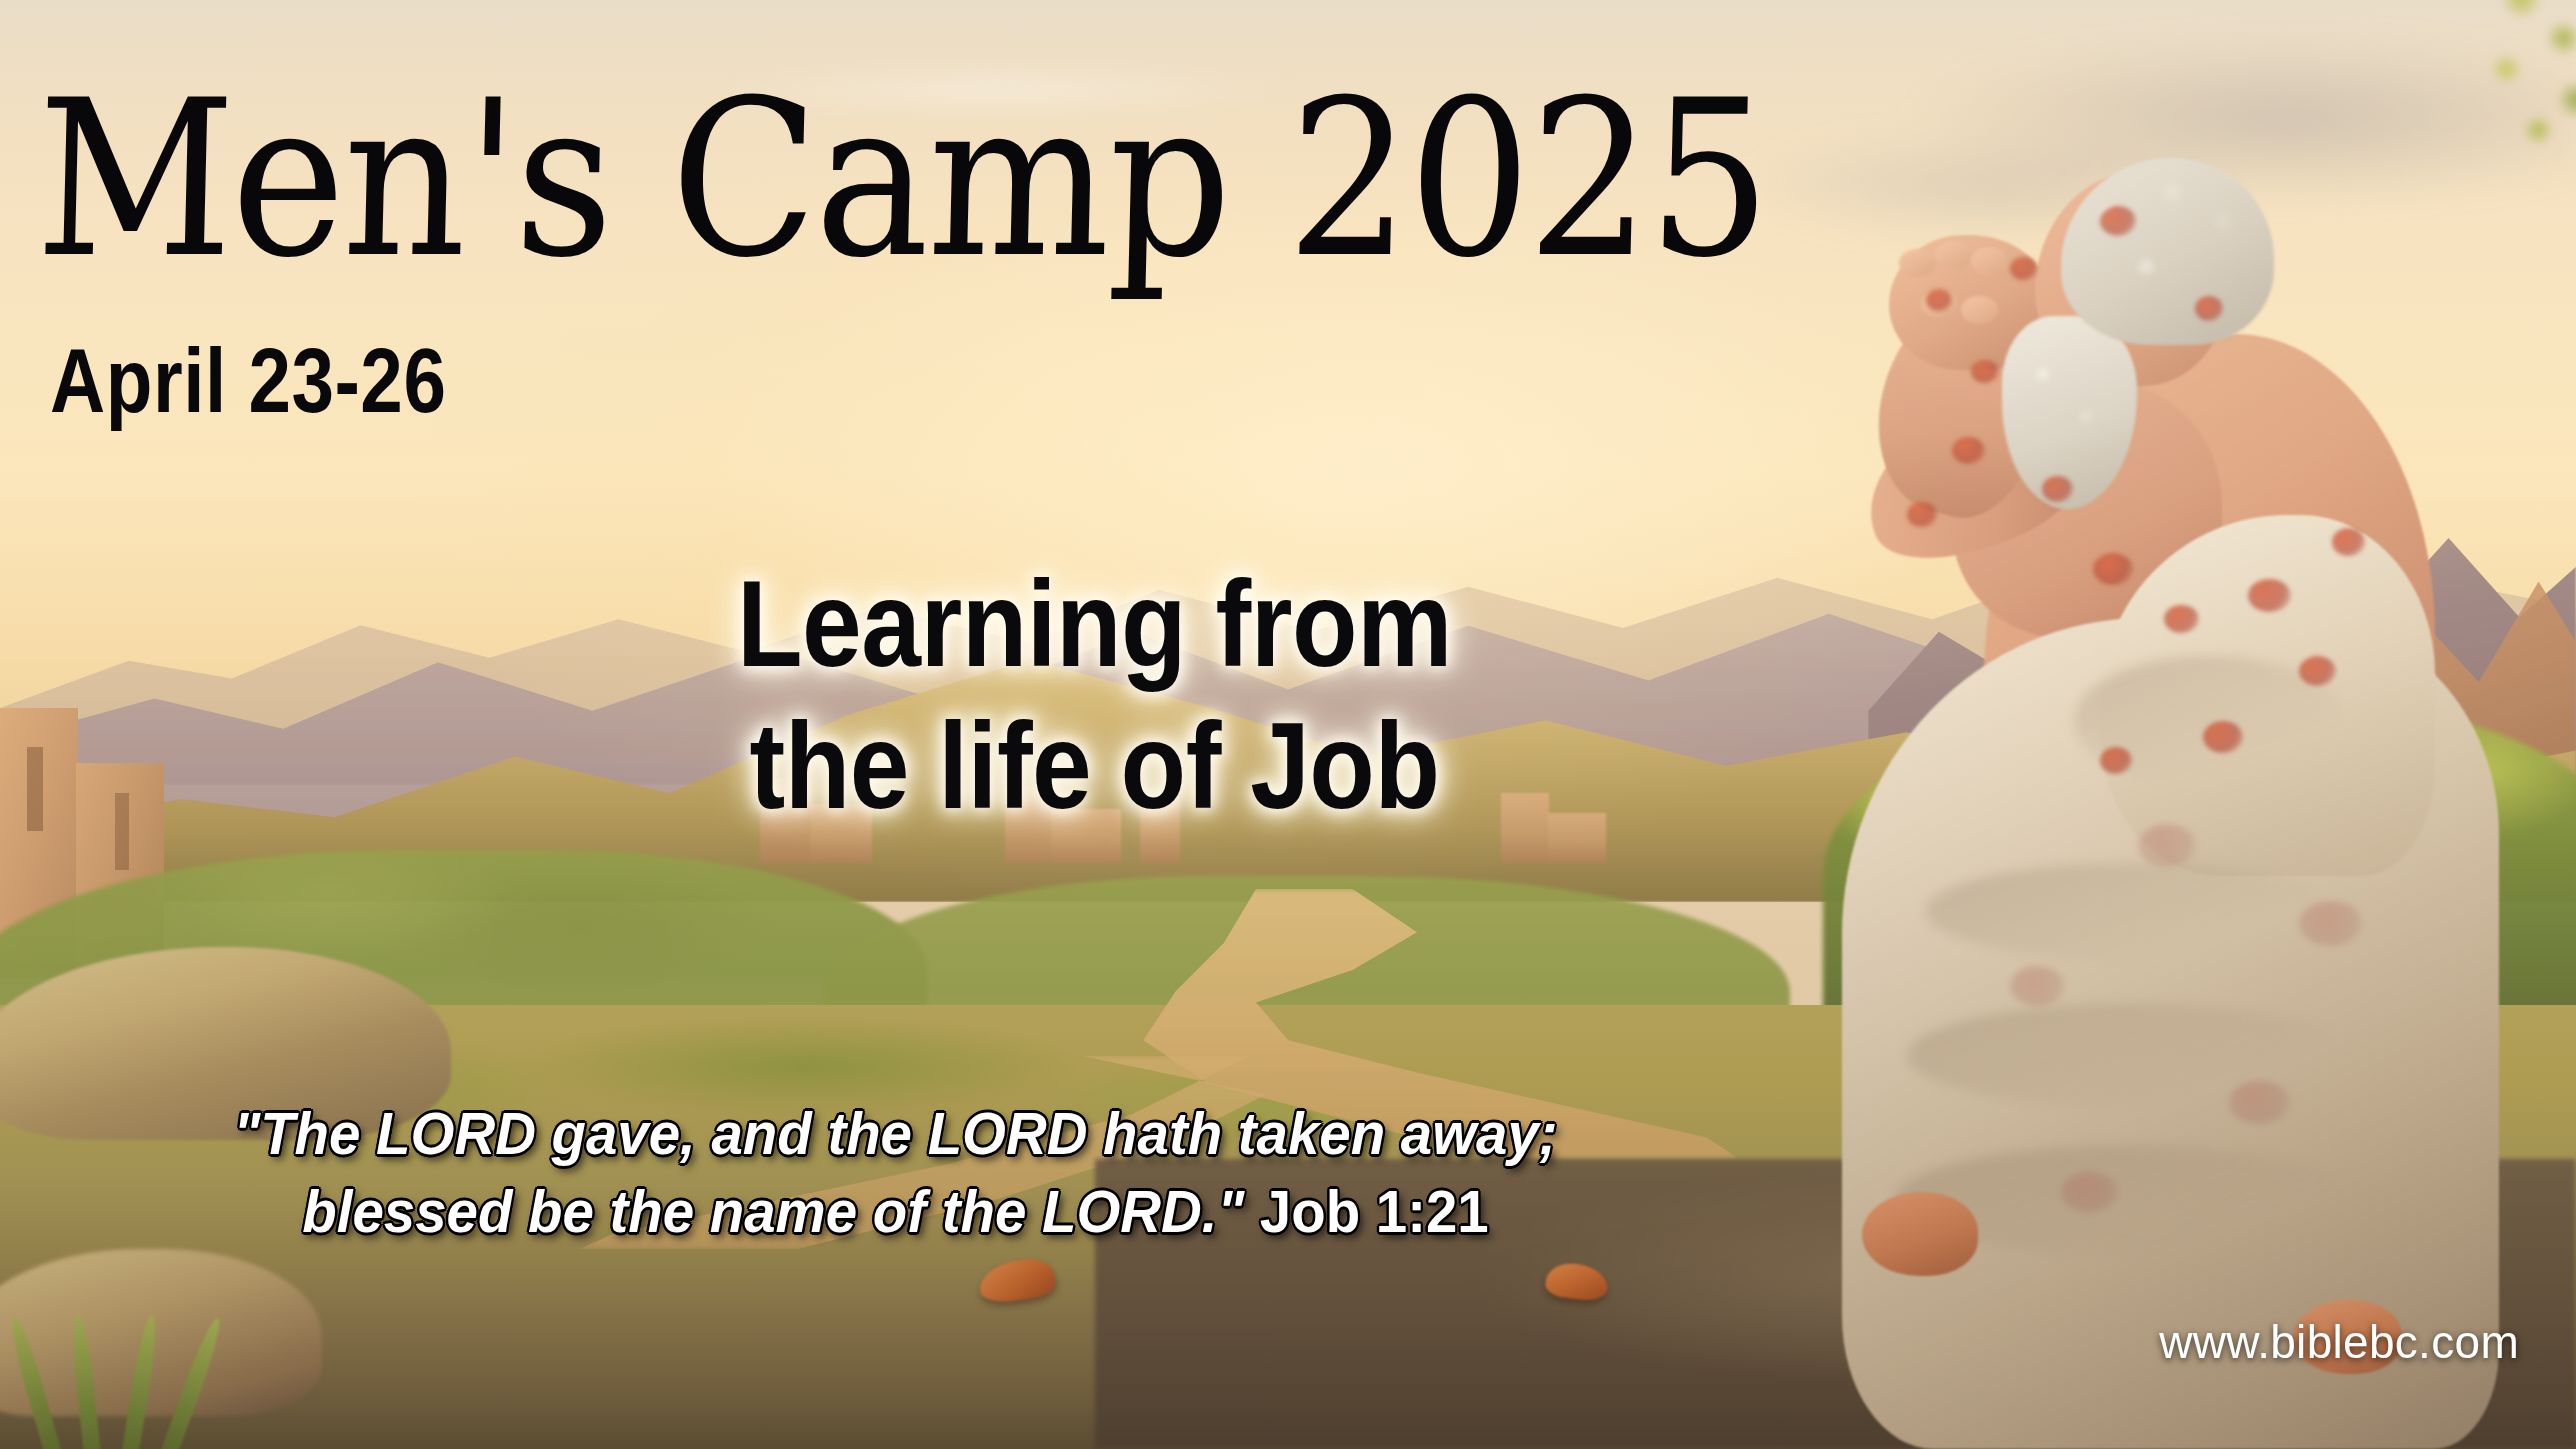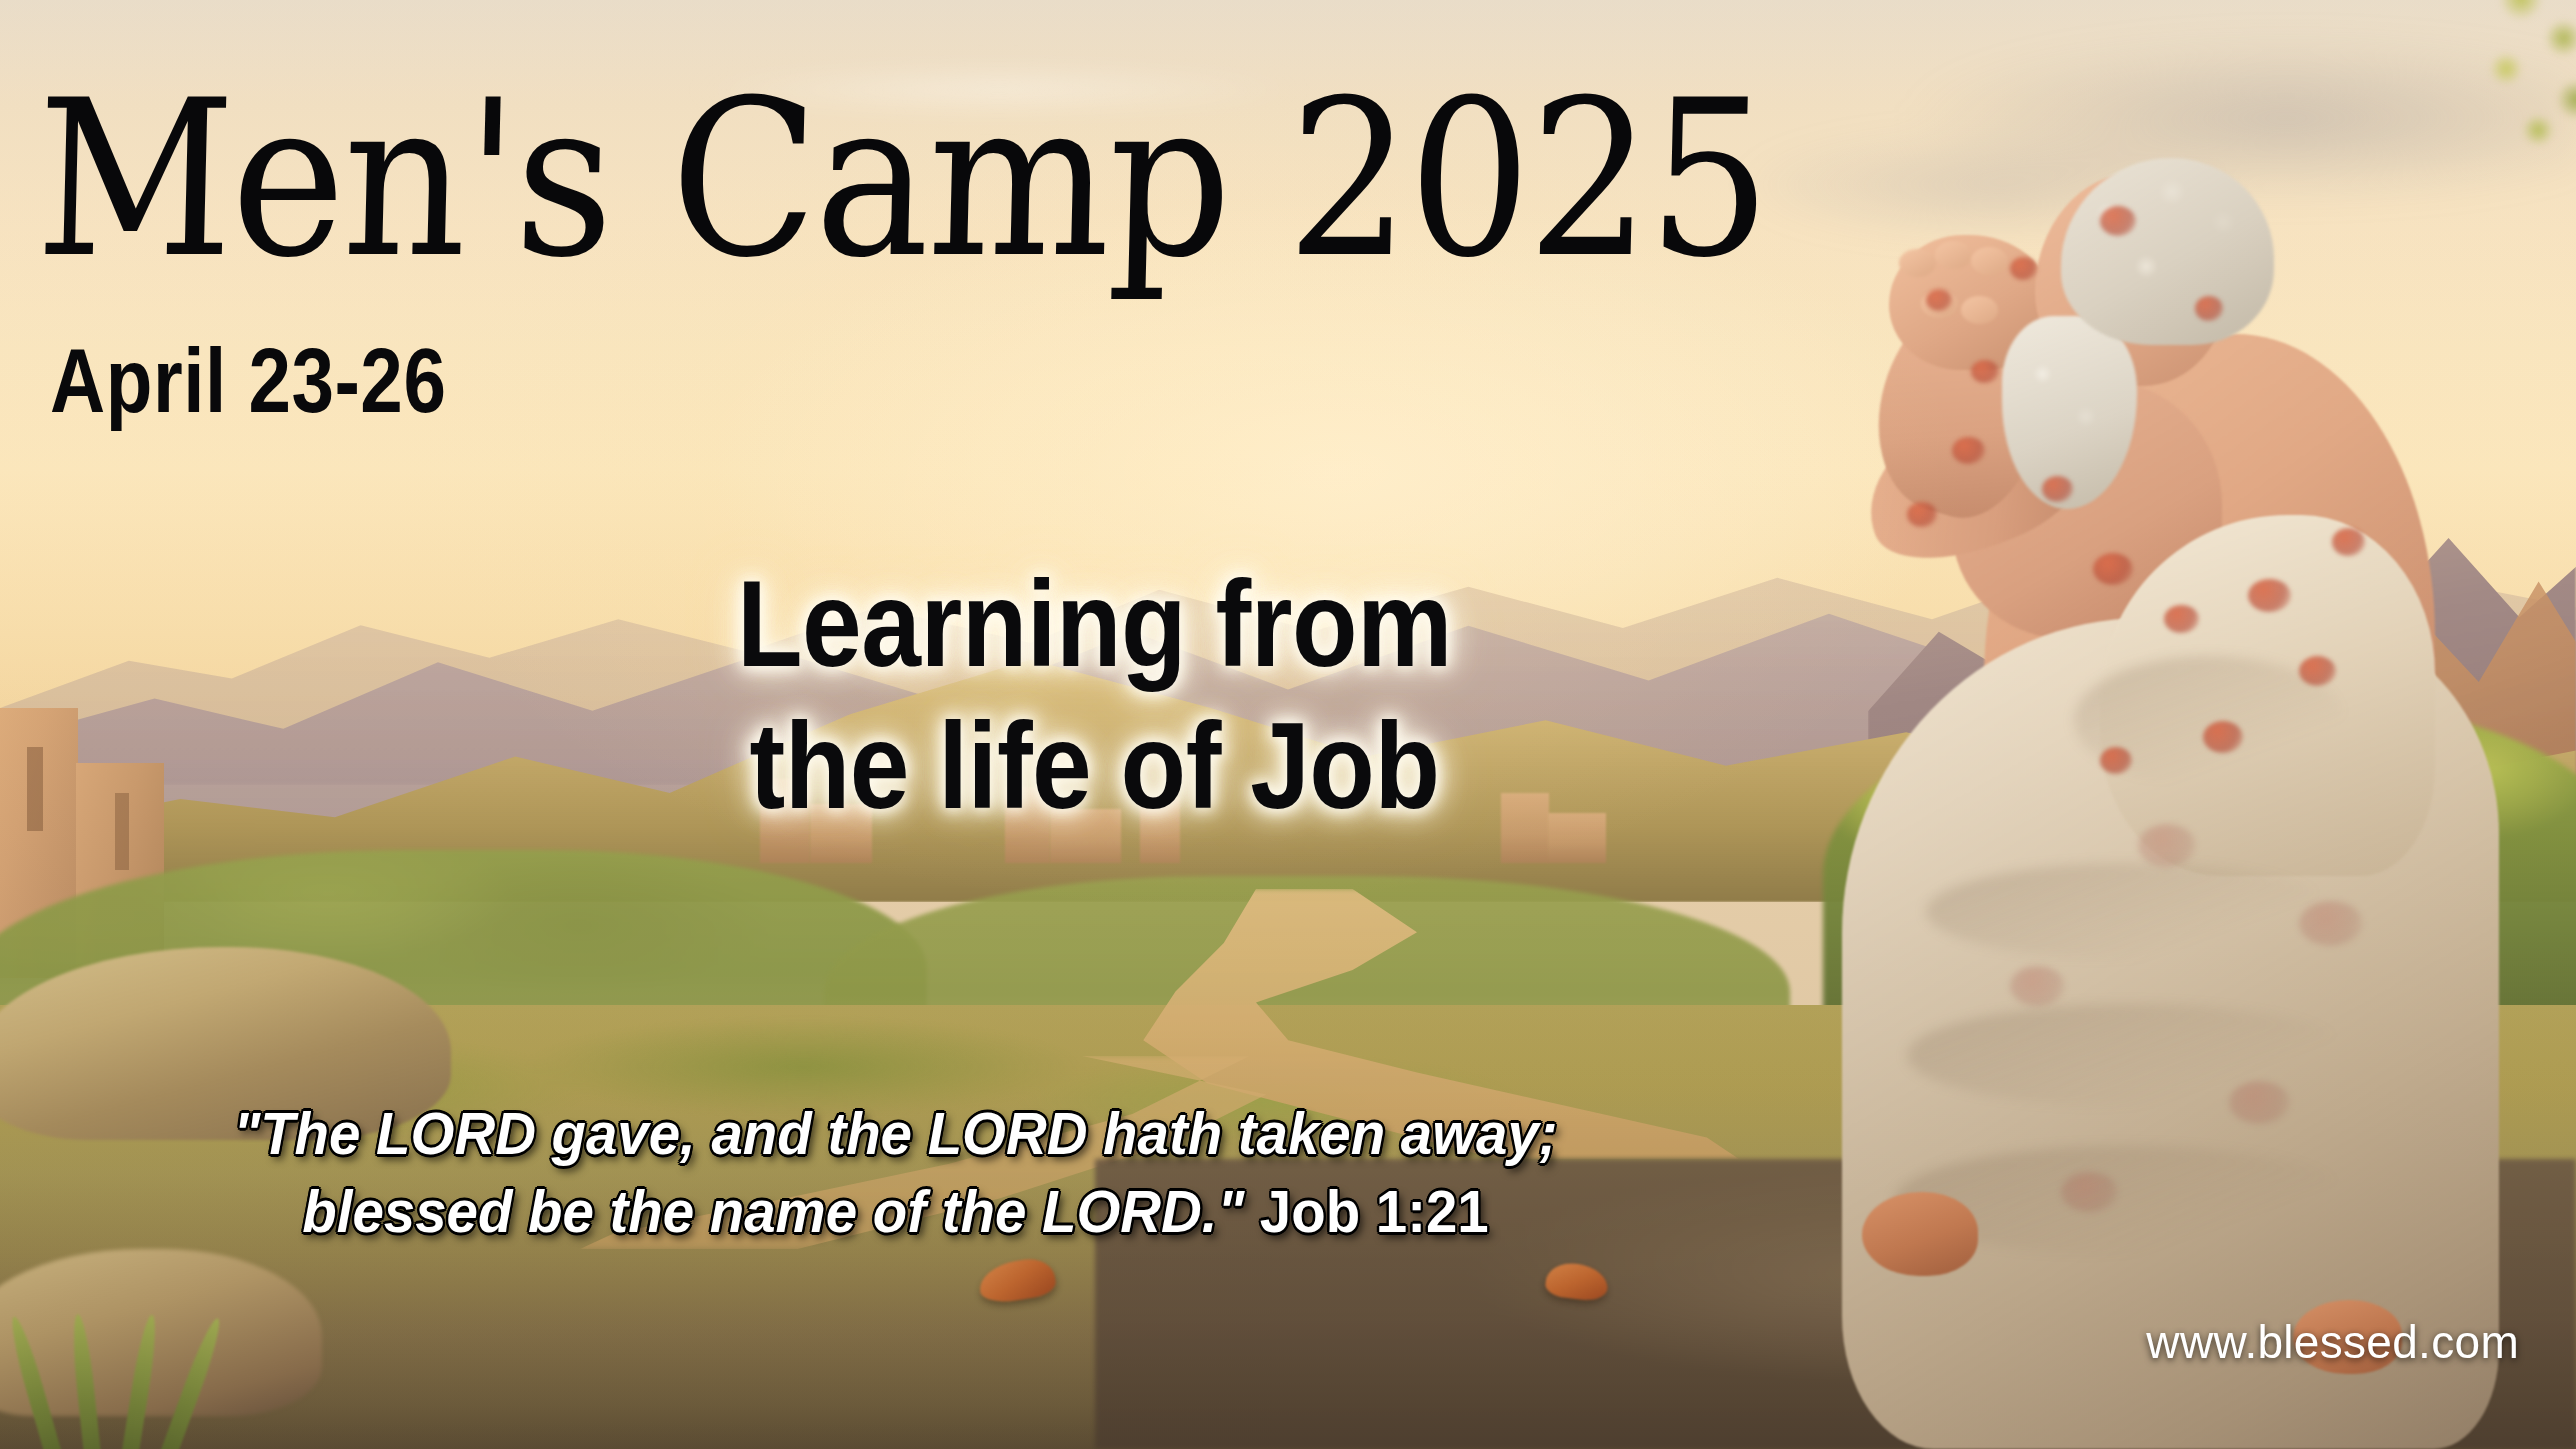--- a/index.html
+++ b/index.html
@@ -518,17 +518,17 @@
     <div id="headline">
       <div>Learning from</div>
       <div>the life of Job</div>
     </div>
 
     <div id="verse">
       <span class="vline it">"The LORD gave, and the LORD hath taken away;</span>
       <span class="vline"><span class="it">blessed be the name of the LORD."</span><span class="ref"> Job 1:21</span></span>
     </div>
 
-    <div id="site">www.blessed.com</div>
+    <div id="site">www.biblebc.com</div>
   </div>
 
 </div>
 
 
 </body></html>

